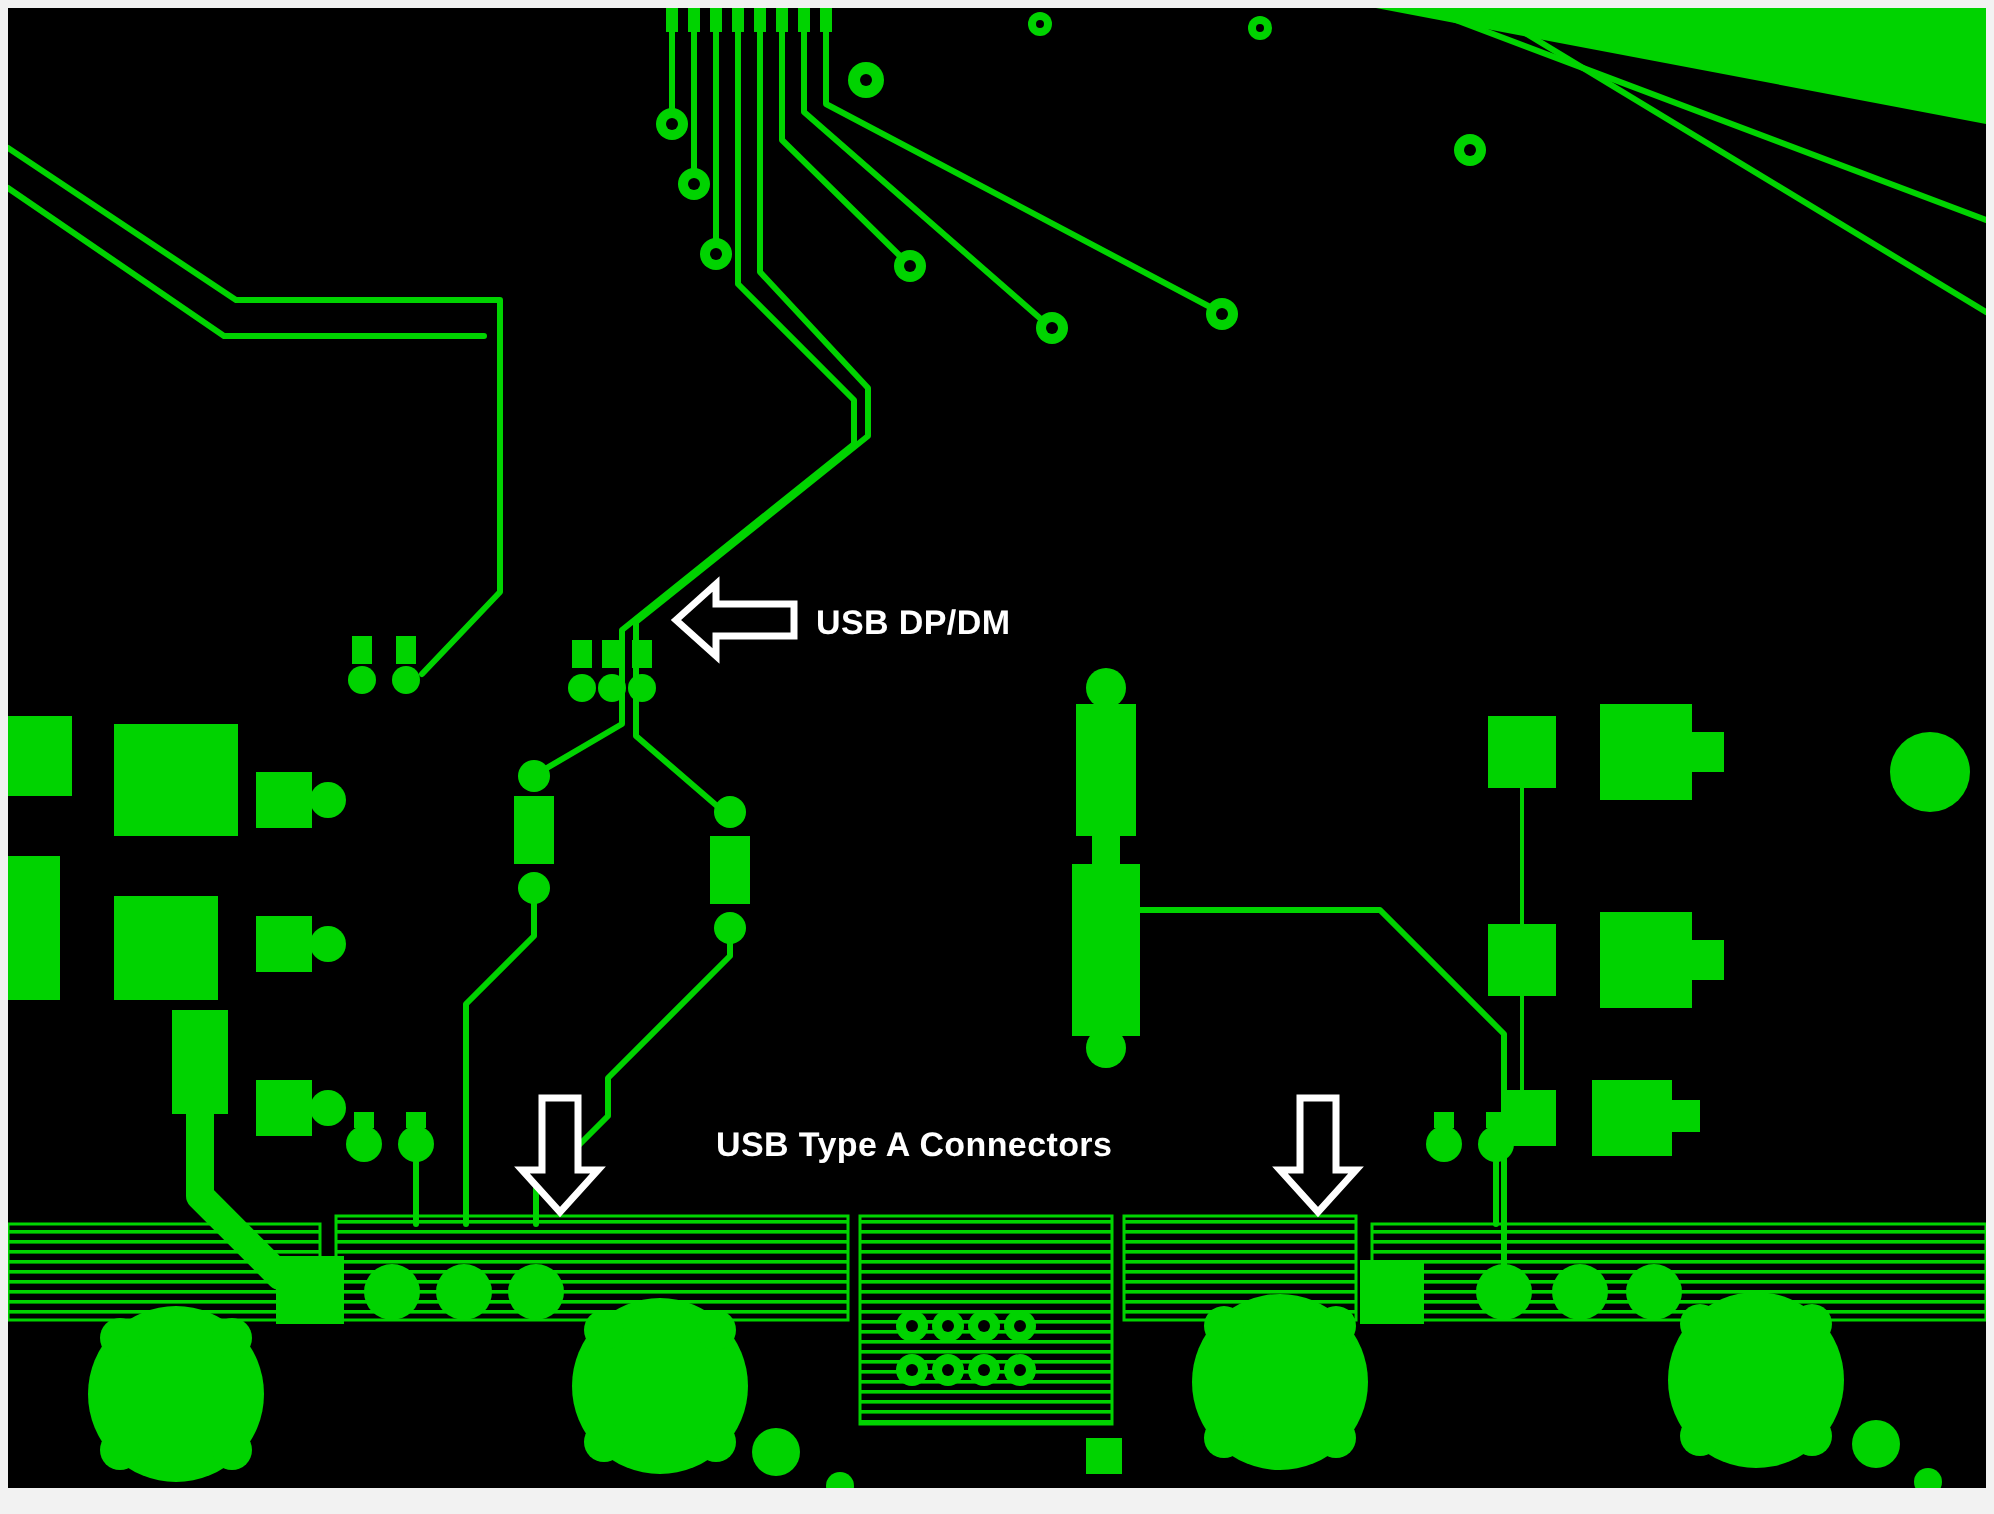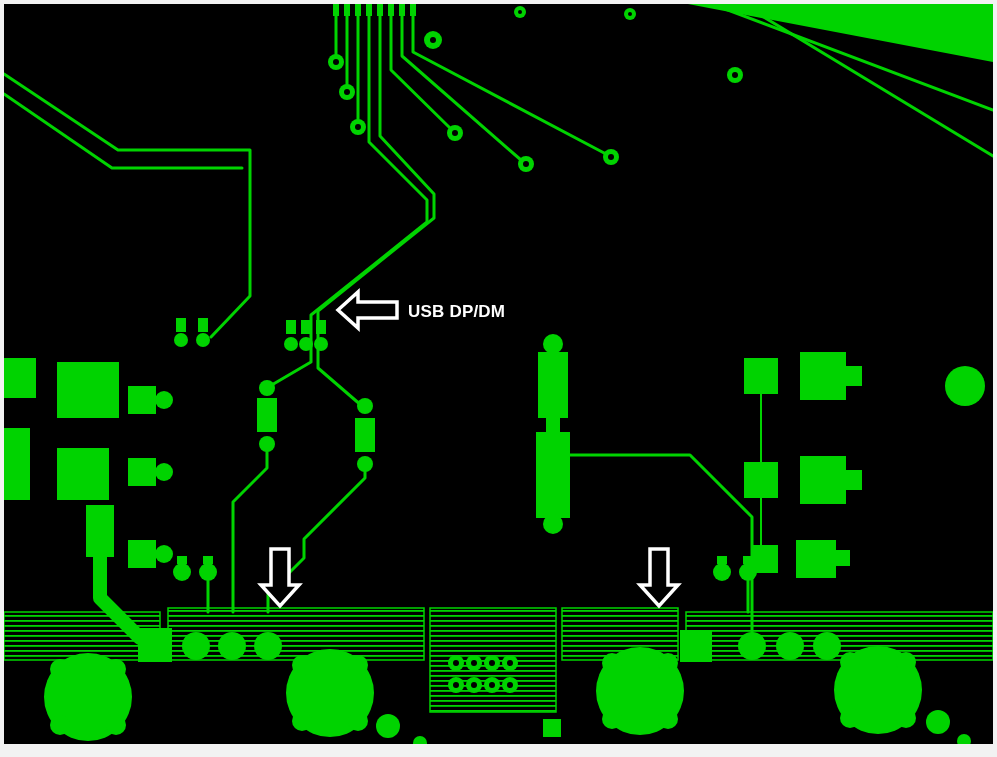--- a/index.html
+++ b/index.html
@@ -234,13 +234,14 @@
     </g>
 
     <g>
       <path class="arrow" d="M338,310 L358,292 L358,302 L397,302 L397,318 L358,318 L358,328 Z"></path>
       <path class="arrow" transform="translate(280,606)" d="M-9,-57 L9,-57 L9,-21 L19,-21 L0,0 L-19,-21 L-9,-21 Z"></path>
       <path class="arrow" transform="translate(659,606)" d="M-9,-57 L9,-57 L9,-21 L19,-21 L0,0 L-19,-21 L-9,-21 Z"></path>
     </g>
   </svg>
 
   <div class="pcb-label label-dpdm">USB DP/DM</div>
+  <div class="pcb-label label-connectors">USB Type A Connectors</div>
 </div>
 
 </body></html>

